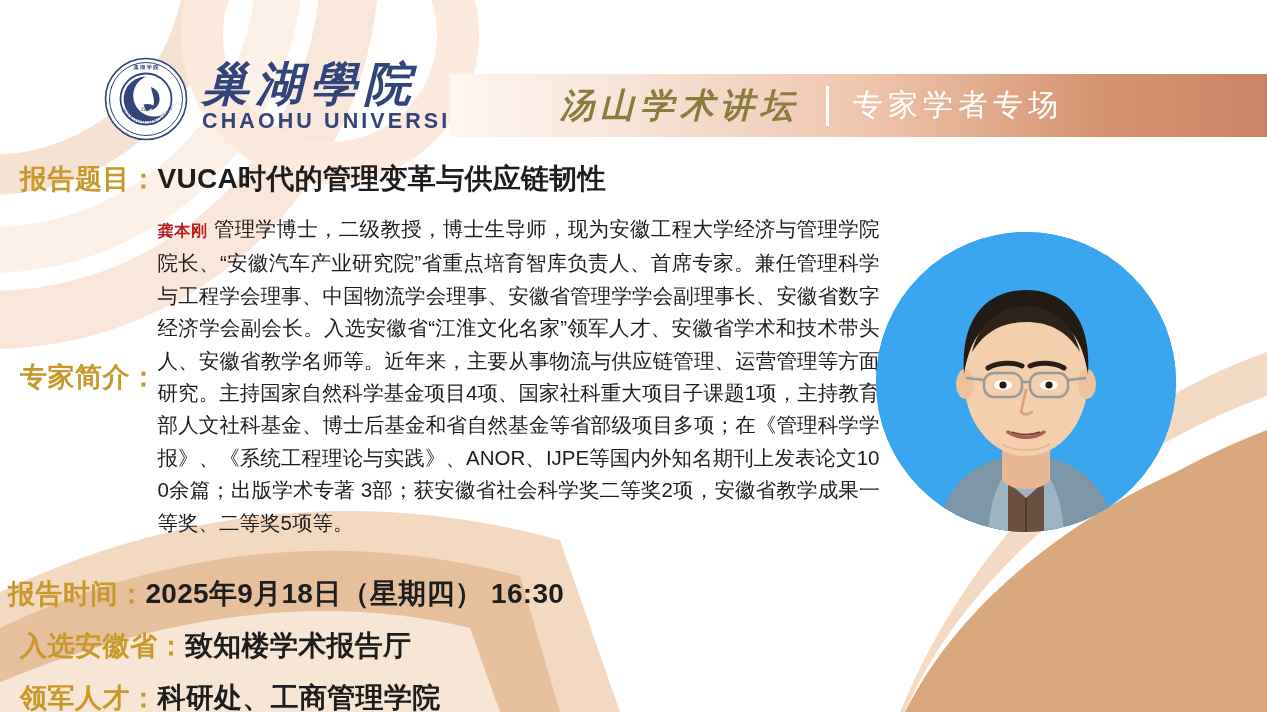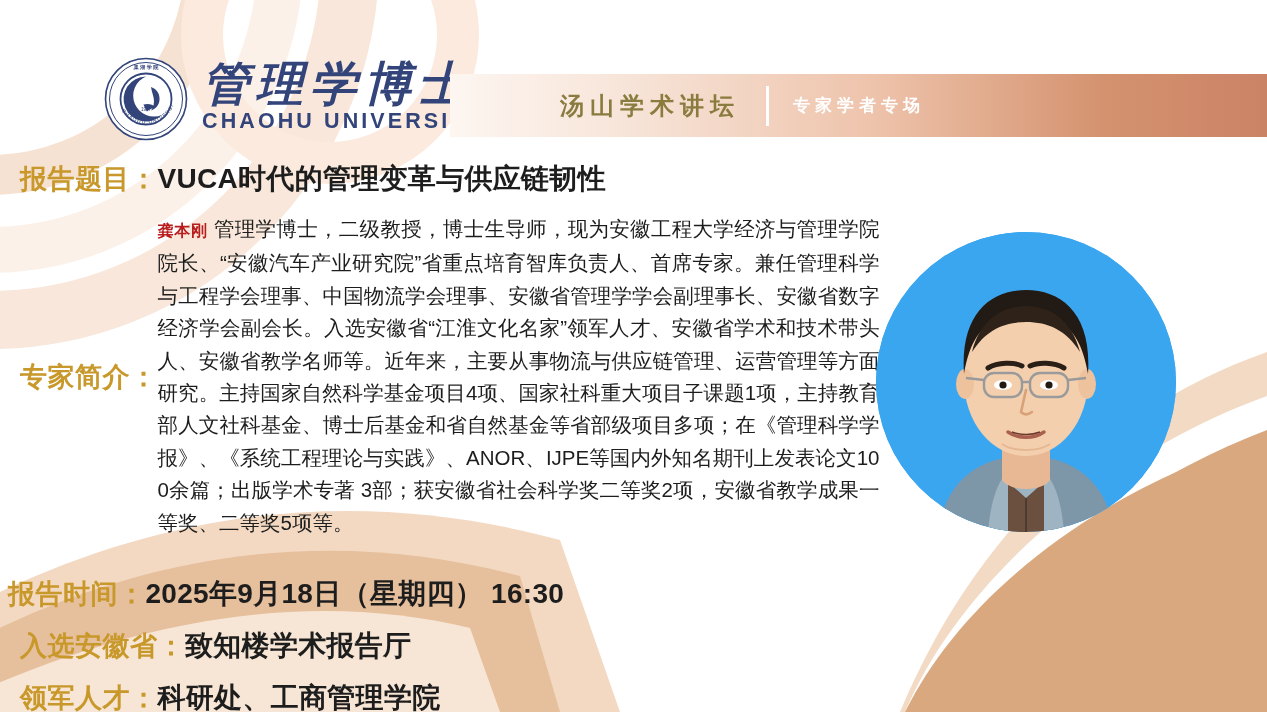--- a/index.html
+++ b/index.html
@@ -83,40 +83,40 @@
         #f7e4d8 22%,
         #eec3ab 52%,
         #d4926f 80%,
         #cb8366 100%);
     display: flex;
     align-items: center;
   }
   .banner-main {
     margin-left: 110px;
     font-family: "Liberation Sans", sans-serif;
-    font-size: 24px;
+    font-size: 34px;
     font-weight: bold;
     color: #8a7c3f;
     letter-spacing: 6px;
     white-space: nowrap;
+    font-style: italic;
   }
   .banner-divider {
     width: 3px;
     height: 40px;
     background: #ffffff;
     margin: 0 24px 0 26px;
     flex: 0 0 auto;
   }
   .banner-sub {
     font-family: "DejaVu Serif", "Liberation Serif", serif;
-    font-size: 17px;
+    font-size: 30px;
     color: #ffffff;
     letter-spacing: 5px;
     white-space: nowrap;
-    font-weight: bold;
   }
 
   
   .row {
     position: absolute;
     display: flex;
     align-items: baseline;
     white-space: nowrap;
   }
   .label {
@@ -224,21 +224,21 @@
           <g fill="#32447a" font-family="'Liberation Sans', sans-serif" font-size="5.2" font-weight="bold">
             <text x="42" y="12.4" text-anchor="middle">巢 湖 学 院</text>
           </g>
           <path id="ringpath" d="M 13.5 46 A 30 30 0 0 0 70.5 46" fill="none"></path>
           <text font-family="'Liberation Sans', sans-serif" font-size="5.1" fill="#32447a" letter-spacing="1.1">
             <textPath href="#ringpath" startOffset="12%">CHAOHU UNIVERSITY</textPath>
           </text>
         </svg>
       </div>
       <div class="wordmark">
-        <div class="wordmark-cn">管理学博士</div>
+        <div class="wordmark-cn">巢湖學院</div>
         <div class="wordmark-en">CHAOHU  UNIVERSITY</div>
       </div>
     </div>
 
     <div class="banner">
       <div class="banner-main">汤山学术讲坛</div>
       <div class="banner-divider"></div>
       <div class="banner-sub">专家学者专场</div>
     </div>
   </div>

